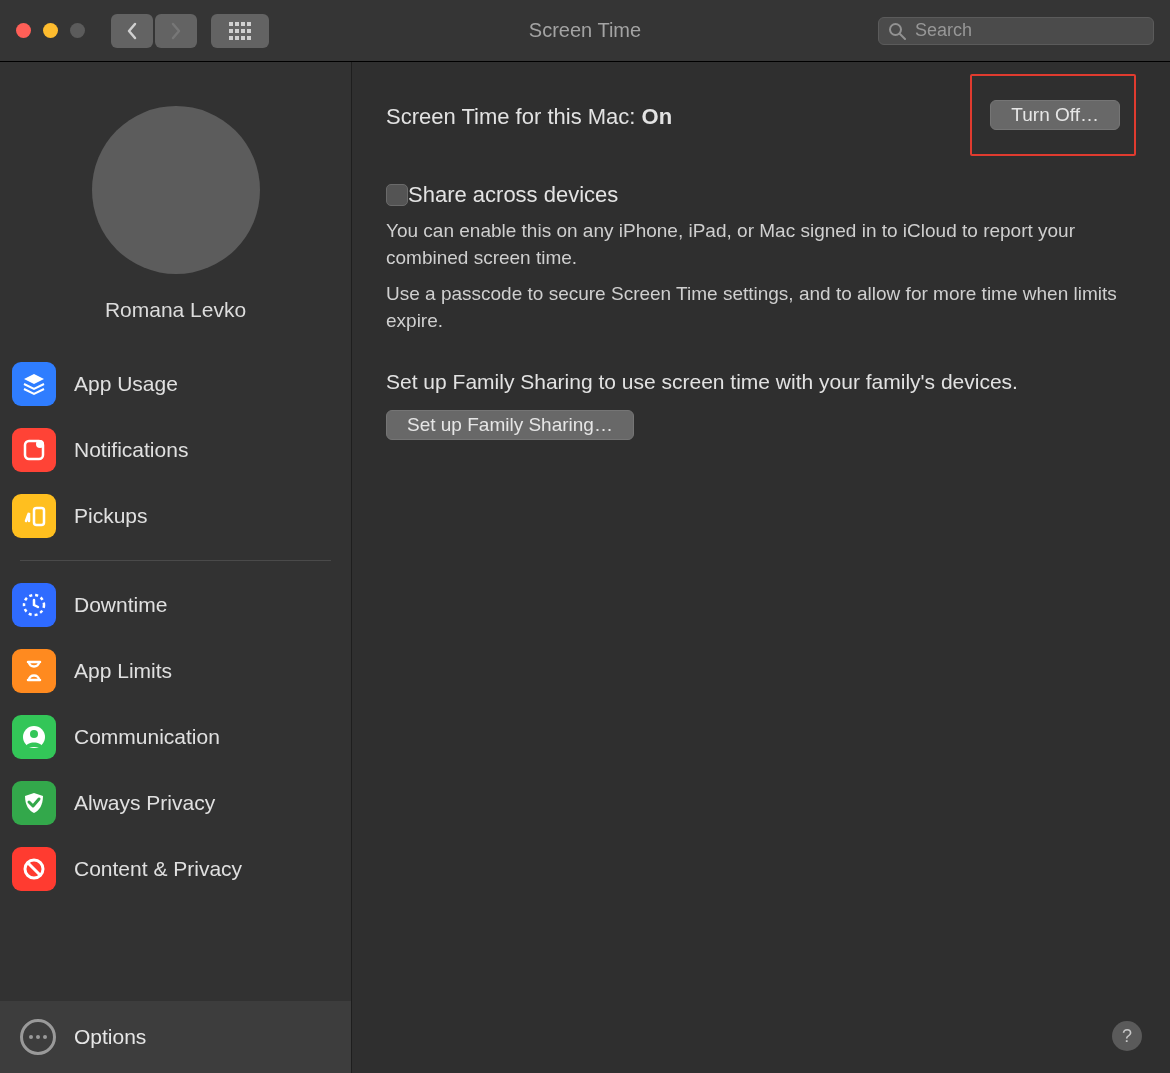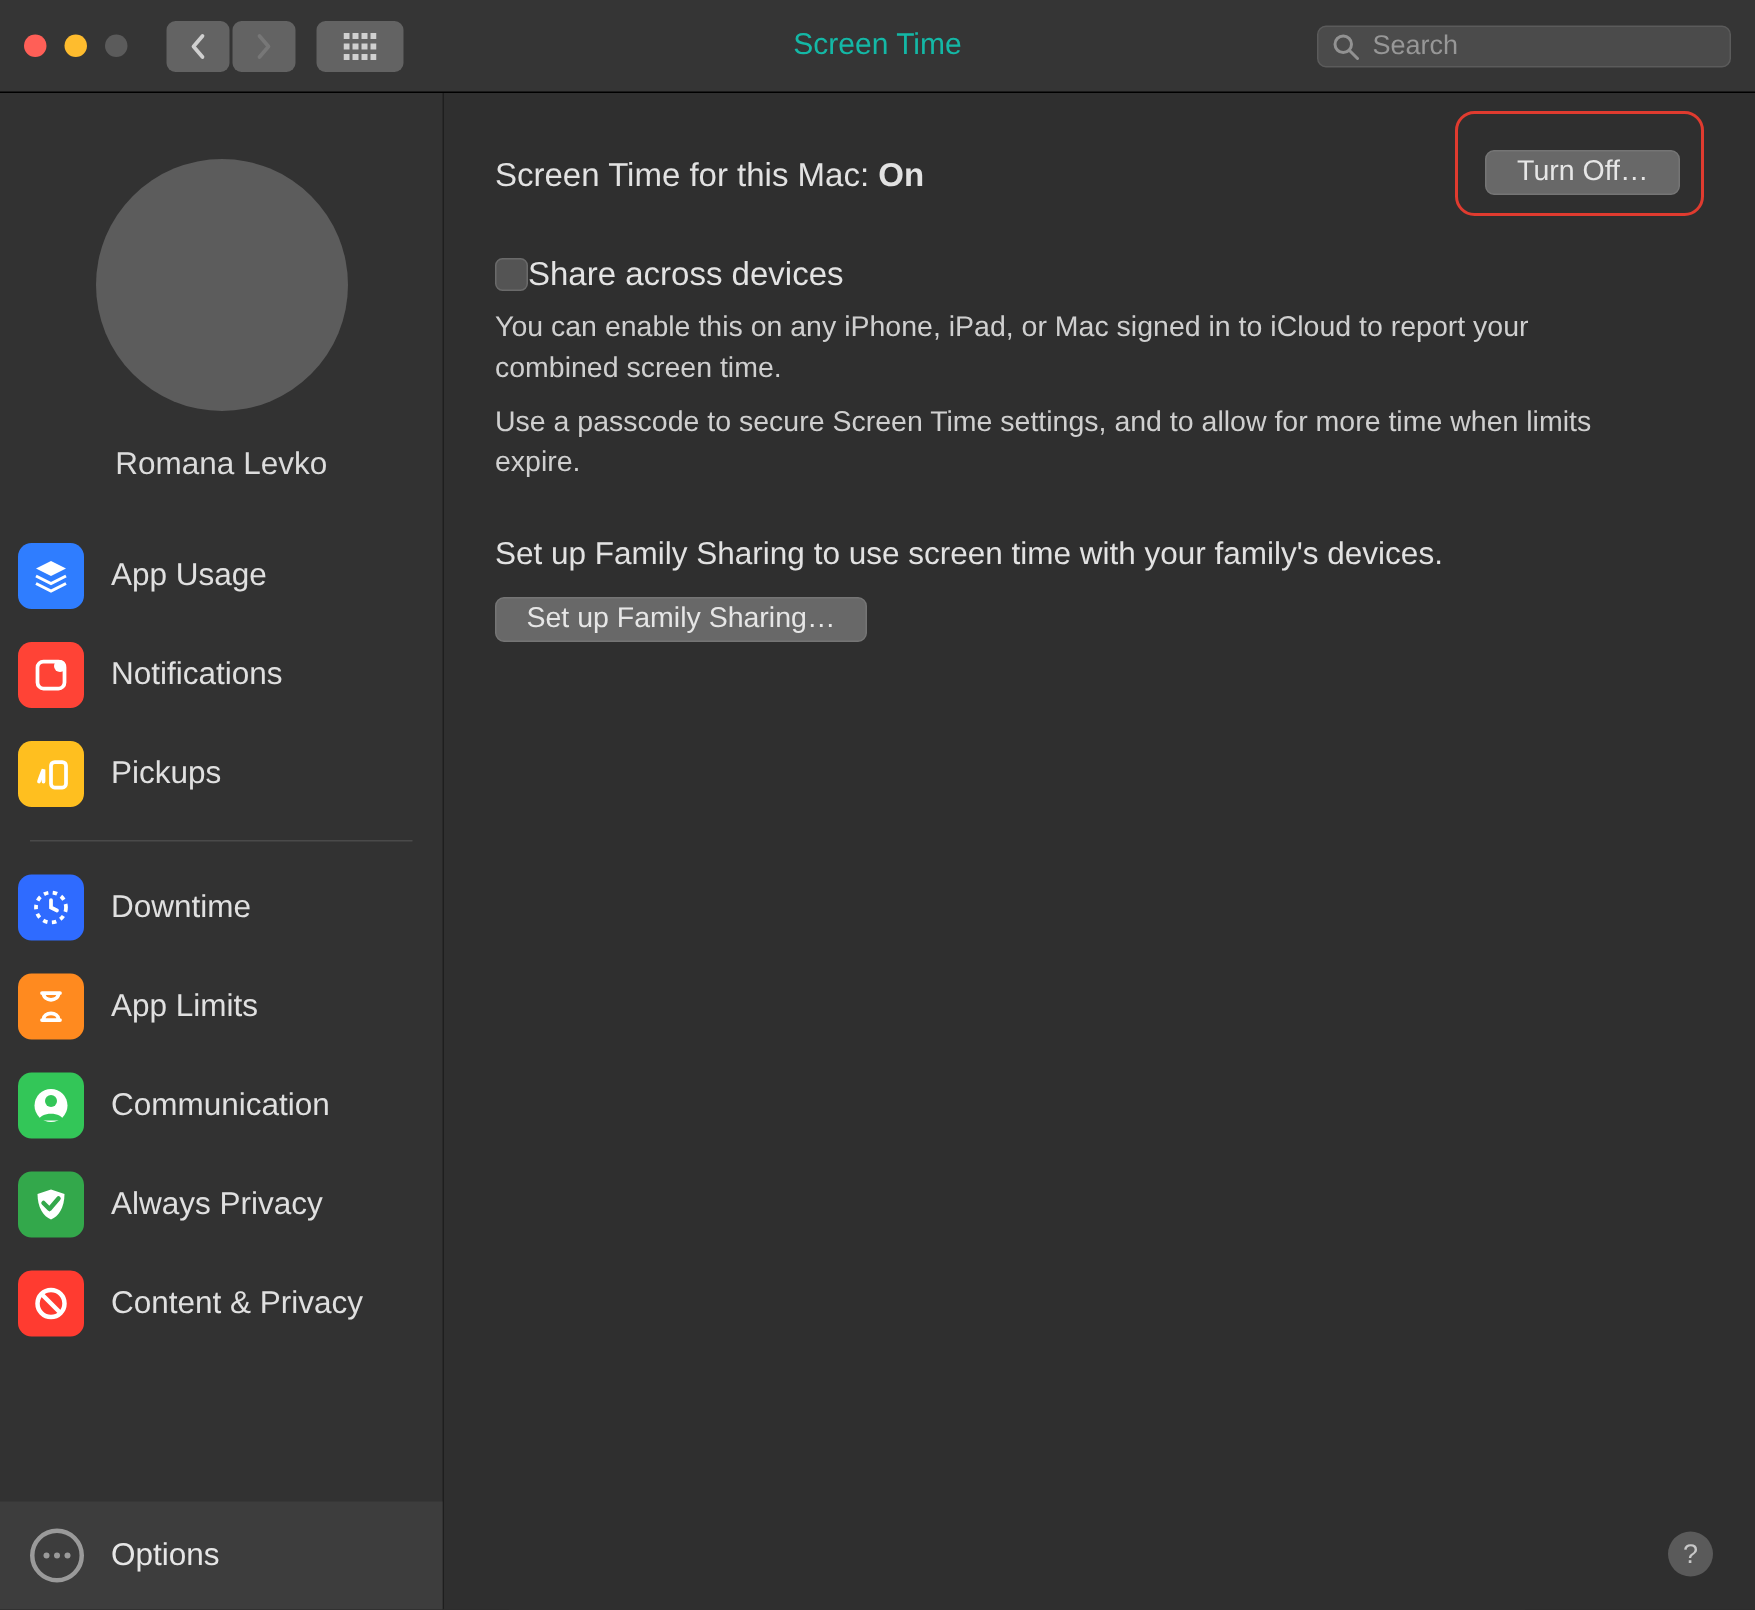--- a/index.html
+++ b/index.html
@@ -8,45 +8,45 @@
   .titlebar { height:62px; background:#353535; border-bottom:1px solid #000; display:flex; align-items:center; padding:0 16px; position:relative; }
   .traffic { display:flex; gap:12px; align-items:center; }
   .dot { width:15px; height:15px; border-radius:50%; }
   .dot.close { background:#ff5f57; }
   .dot.min { background:#febc2e; }
   .dot.max { background:#5b5b5b; }
   .nav-buttons { display:flex; margin-left:26px; gap:2px; }
   .nav-btn { width:42px; height:34px; background:#636363; border-radius:6px; display:flex; align-items:center; justify-content:center; color:#d0d0d0; }
   .nav-btn.disabled { color:#8a8a8a; }
   .grid-btn { width:58px; height:34px; background:#636363; border-radius:6px; display:flex; align-items:center; justify-content:center; margin-left:14px; }
-  .title { position:absolute; left:0; right:0; text-align:center; font-size:20px; color:#14b8a6; pointer-events:none; font-weight:400; }
+  .title { position:absolute; left:0; right:0; text-align:center; font-size:20px; color:#a3a3a3; pointer-events:none; font-weight:400; }
   .search-wrap { margin-left:auto; position:relative; }
   .search { width:276px; height:28px; background:#4b4b4b; border:1px solid #5b5b5b; border-radius:6px; padding:0 10px 0 36px; color:#e0e0e0; font-size:18px; outline:none; }
   .search::placeholder { color:#979797; }
   .search-icon { position:absolute; left:10px; top:50%; transform:translateY(-50%); color:#929292; }
   
   .body { display:flex; height:calc(1073px - 62px); }
-  .sidebar { width:296px; background:#323232; border-right:1px solid #1e1e1e; display:flex; flex-direction:column; padding-top:44px; }
+  .sidebar { width:352px; background:#323232; border-right:1px solid #1e1e1e; display:flex; flex-direction:column; padding-top:44px; }
   .avatar-block { display:flex; flex-direction:column; align-items:center; margin-bottom:36px; }
   .avatar { width:168px; height:168px; border-radius:50%; background:#5c5c5c; }
   .username { margin-top:24px; font-size:21px; color:#dcdcdc; font-weight:400; }
   .sidelist { display:flex; flex-direction:column; padding:0 12px; gap:14px; }
   .side-item { display:flex; align-items:center; gap:18px; font-size:21px; color:#e0e0e0; cursor:pointer; padding:4px 0;}
   .side-icon { width:44px; height:44px; border-radius:9px; display:flex; align-items:center; justify-content:center; flex-shrink:0; }
   .divider { height:1px; background:#4a4a4a; margin:18px 20px; }
   .option-row { margin-top:auto; display:flex; align-items:center; gap:18px; padding:18px 20px; background:#3d3d3d; font-size:21px; cursor:pointer; }
   .option-circle { width:36px; height:36px; border:3px solid #9a9a9a; border-radius:50%; display:flex; align-items:center; justify-content:center; }
   .option-dots { display:flex; gap:3px; }
   .option-dots span { width:4px; height:4px; background:#9a9a9a; border-radius:50%; display:block; }
   
   .main { flex:1; padding:42px 34px 0 34px; position:relative; background:#2f2f2f; }
   .row1 { display:flex; align-items:flex-start; justify-content:space-between; }
   .st-status { font-size:22px; color:#e2e2e2; font-weight:400; }
   .st-status b { font-weight:700; }
-  .highlight-box { border:2px solid #e03b2f; border-radius:13px; padding:24px 14px 12px 18px; display:flex; align-items:center; justify-content:center; margin-top:-30px; }
+  .highlight-box { border:2px solid #e03b2f; border-radius:2px; padding:24px 14px 24px 18px; display:flex; align-items:center; justify-content:center; margin-top:-30px; }
   .btn { background:#686868; border:1px solid #757575; border-radius:6px; color:#e6e6e6; font-size:19px; padding:3px 20px; cursor:pointer; font-family:inherit; }
   .btn.disabled { color:#8f8f8f; cursor:default; }
   .check-row { display:flex; align-items:center; gap:0; font-size:22px; color:#e3e3e3; margin-top:26px; }
   .checkbox { width:22px; height:22px; border-radius:5px; background:#545454; border:1px solid #6a6a6a; flex-shrink:0; }
   .desc { font-size:19px; color:#cfcfcf; line-height:1.4; margin-top:10px; max-width:740px; }
   .row-between { display:flex; align-items:center; justify-content:space-between; margin-top:36px; }
   .family-text { font-size:21px; color:#e2e2e2; margin-top:36px; }
   .family-btn { margin-top:16px; }
   .help-circle { position:absolute; right:28px; bottom:22px; width:30px; height:30px; border-radius:50%; background:#5a5a5a; color:#c8c8c8; display:flex; align-items:center; justify-content:center; font-size:18px; cursor:pointer; }
   

